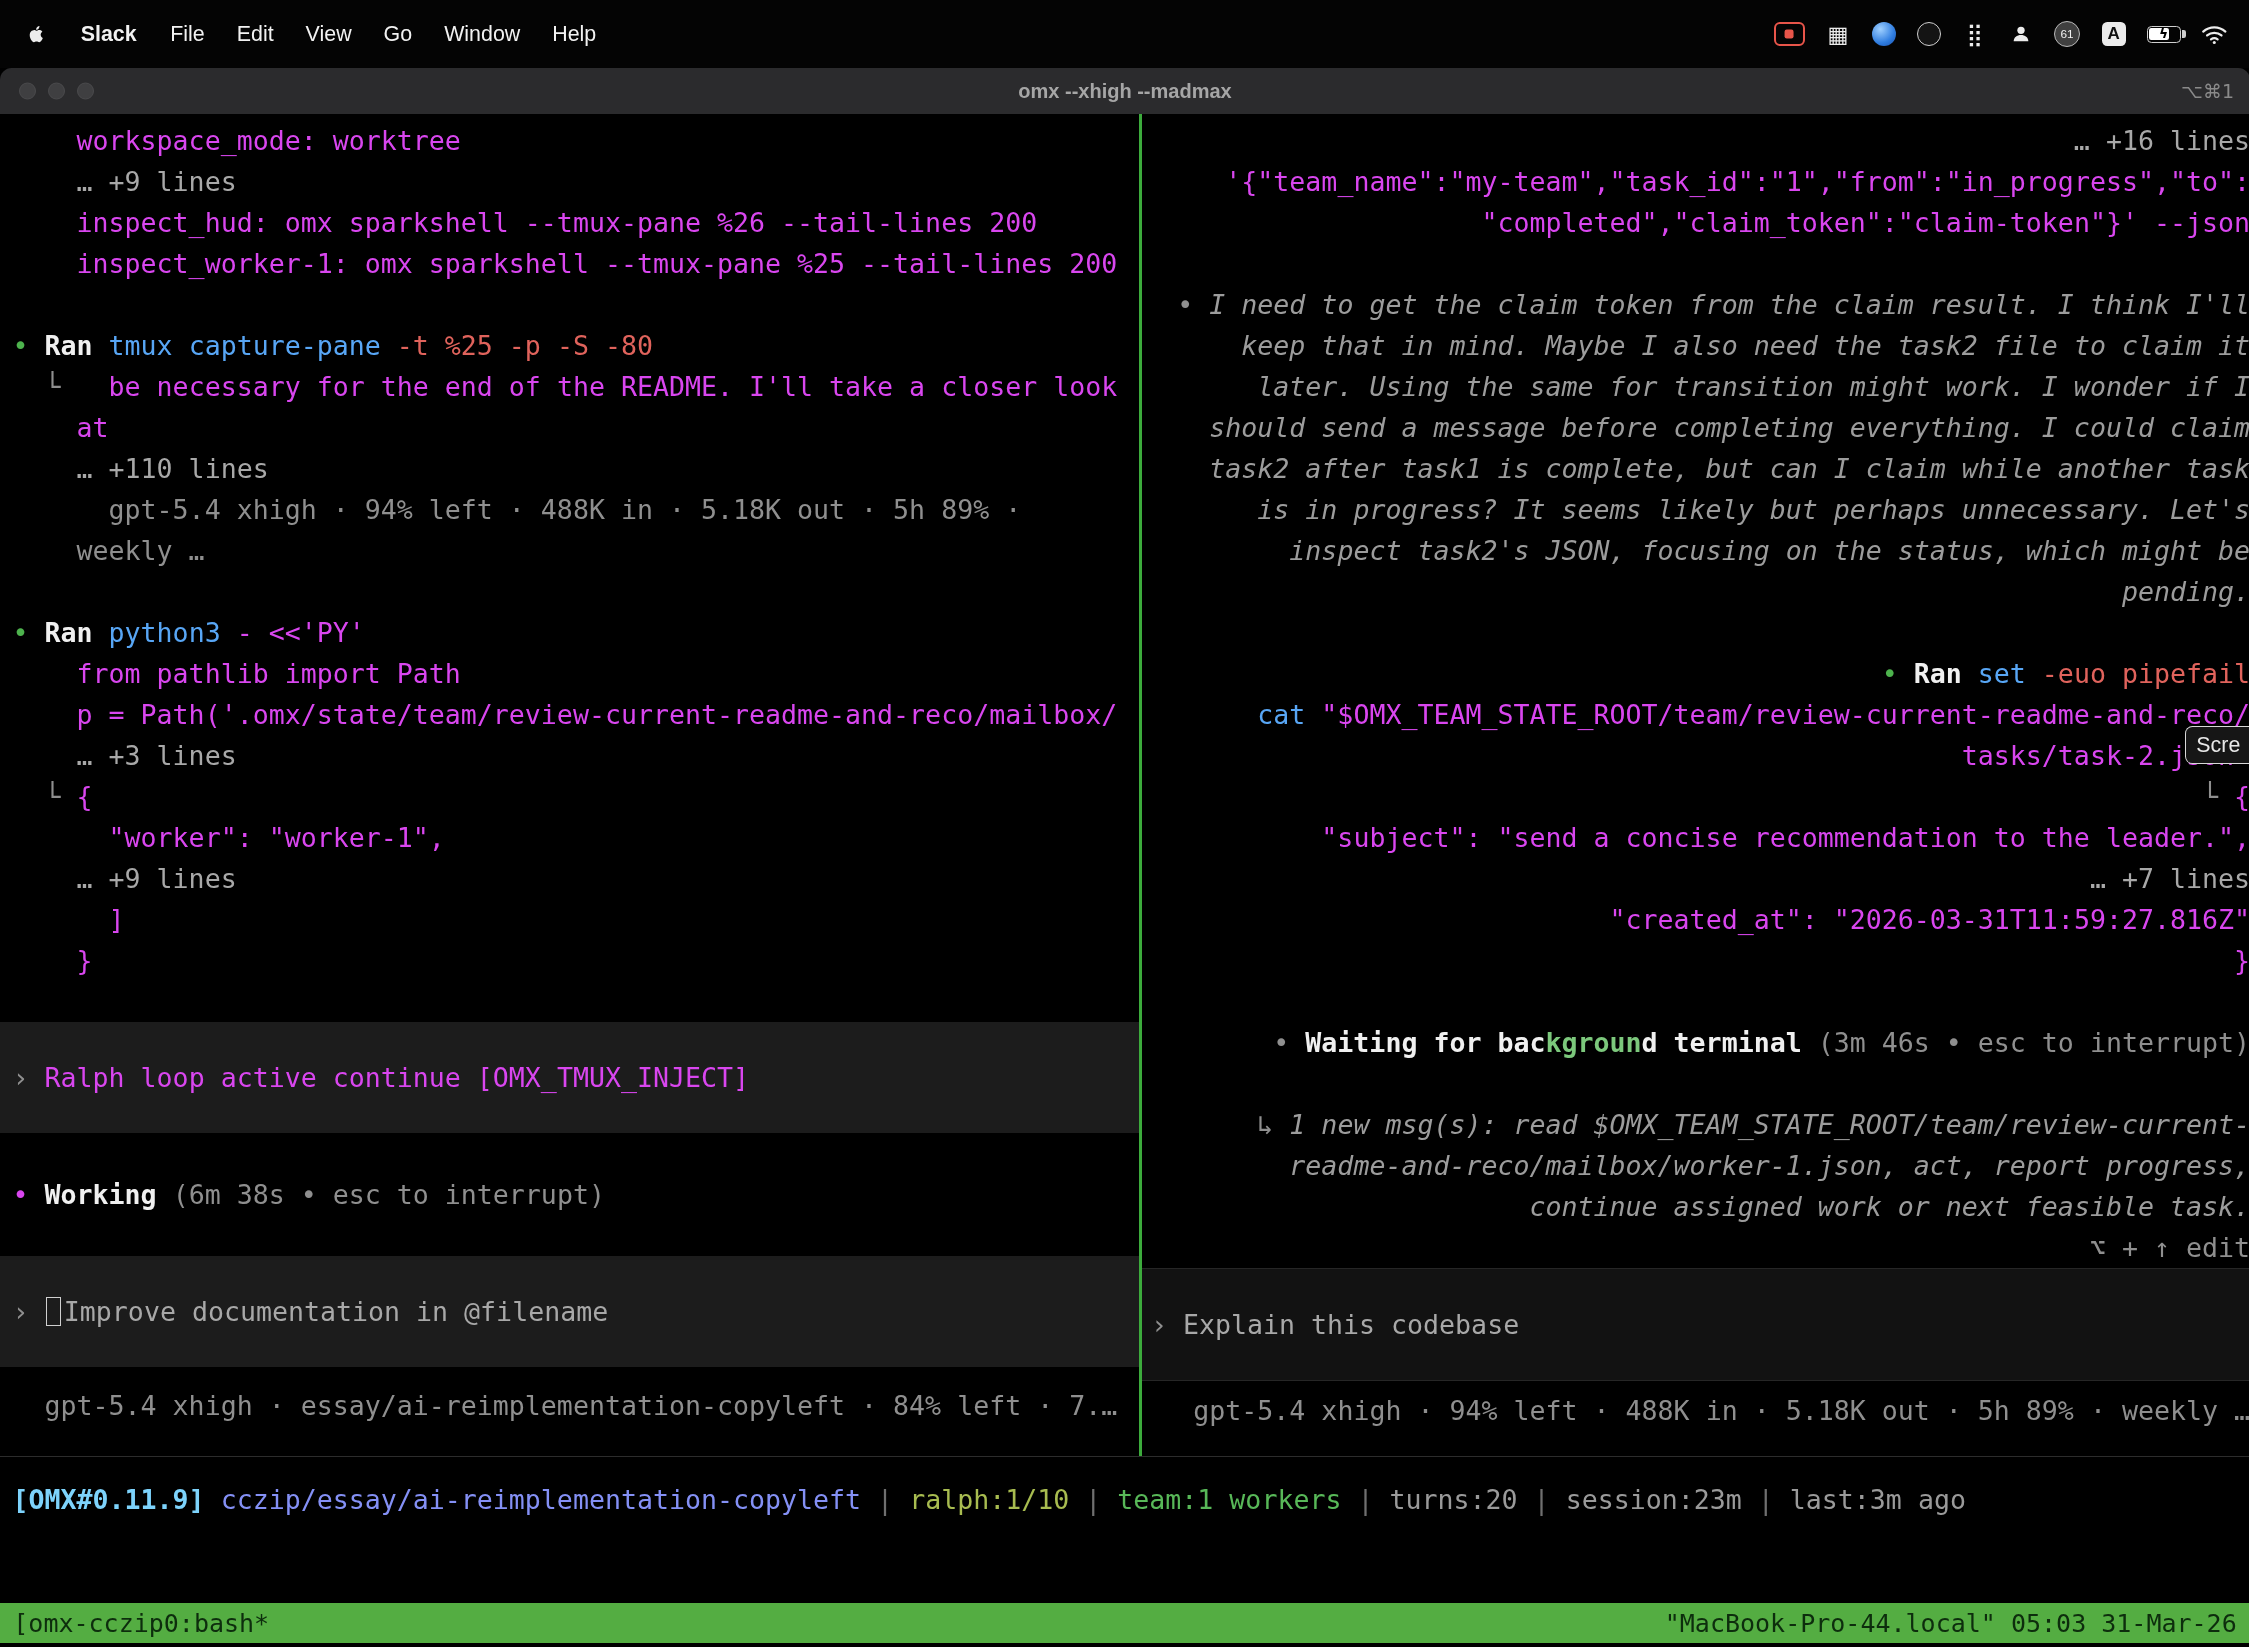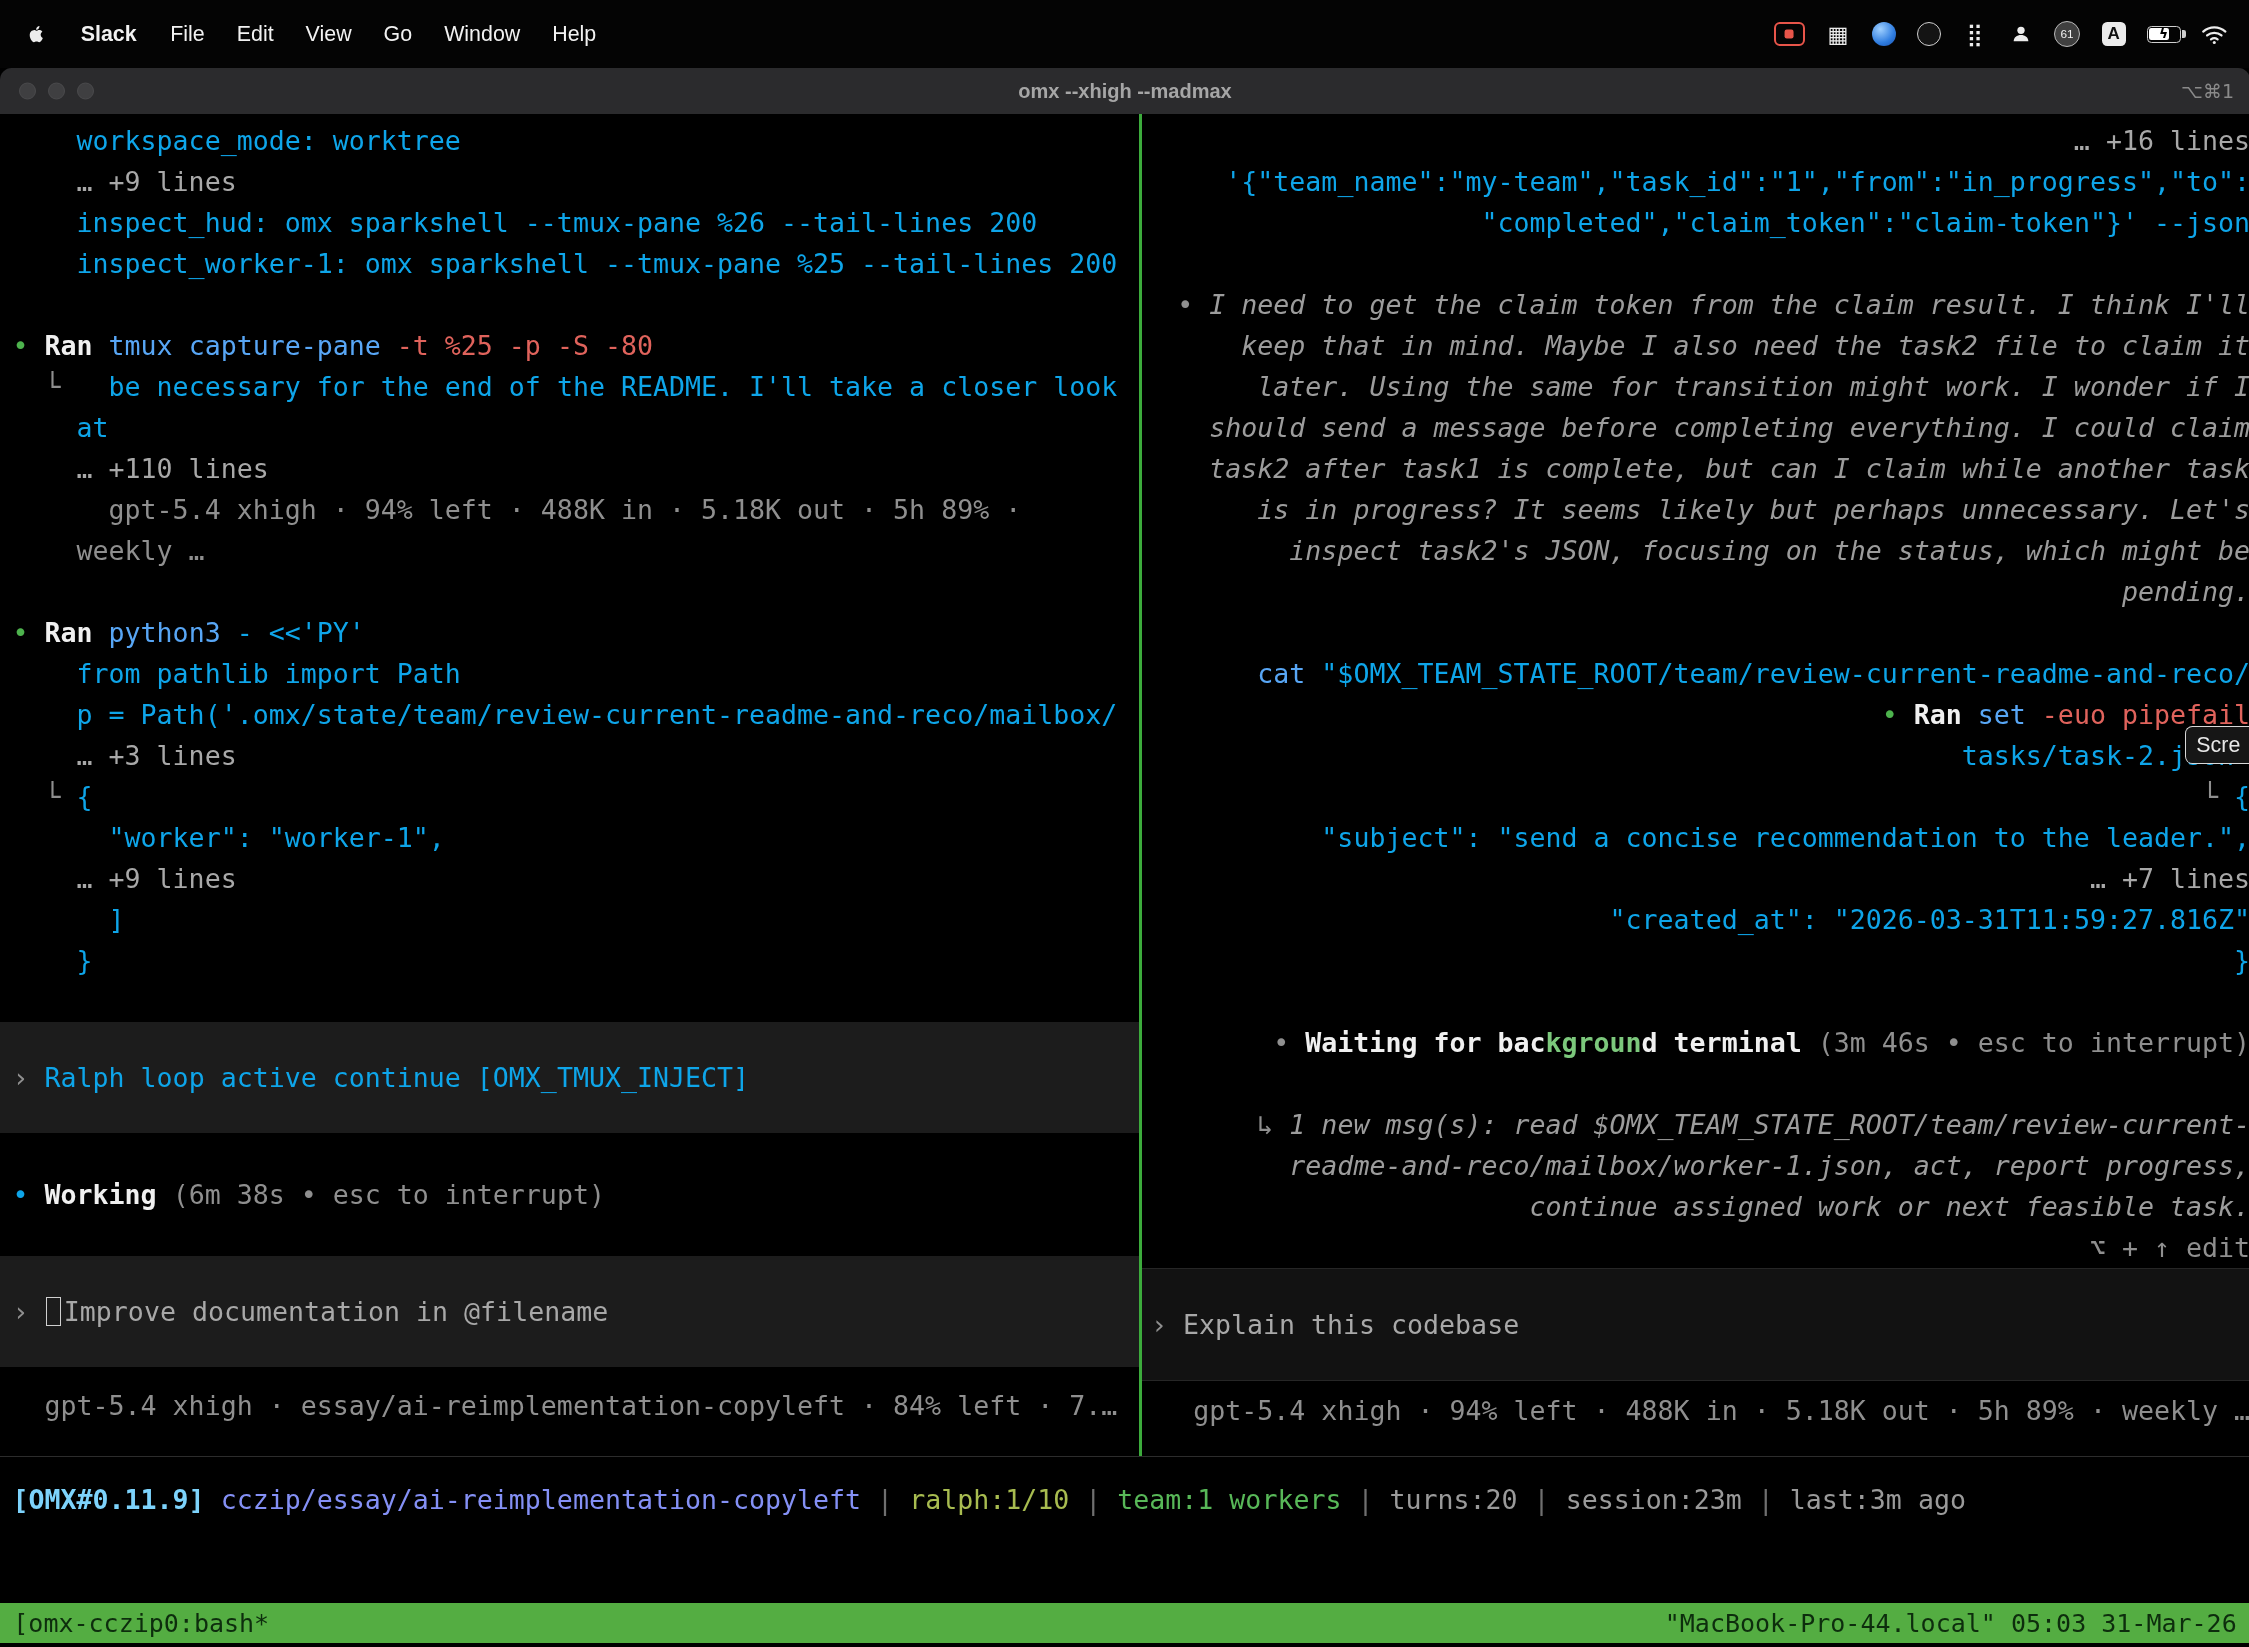--- a/index.html
+++ b/index.html
@@ -41,21 +41,21 @@
   .pane-right{flex:1;text-align:right;}
   .tline{height:41px;line-height:41px;white-space:pre;font-family:"DejaVu Sans Mono",monospace;font-size:26.6px;}
   .pane-left .tline{padding-left:12.5px;}
   .pane-right .tline{padding-left:8.9px;}
   .tline.blank{height:41px;}
   .tline.band{height:111px;background:#1c1c1c;display:flex;align-items:center;}
   .tline.band-subtle{height:111px;background:#121212;border-top:1.5px solid #262626;border-bottom:1.5px solid #262626;box-sizing:content-box;display:flex;align-items:center;}
   .tline.mt24{margin-top:17.7px;}
   .tline.mt12{margin-top:8.9px;}
 
-  .seg-d{color:#0ea5e9;}
+  .seg-d{color:#d946ef;}
   .seg-m{color:#a8a8a8;}
   .seg-g{color:#8f8f8f;}
   .seg-grn{color:#4db34d;}
   .seg-blu{color:#58a6f5;}
   .seg-red{color:#e0635c;}
   .seg-b{color:#f0f0f0;font-weight:bold;}
   .seg-bg{color:#7cc87c;font-weight:bold;}
   .seg-i{color:#9c9c9c;font-style:italic;}
   .seg-cur{display:inline-block;width:14.8px;height:29.5px;border:1.5px solid #cfcfcf;margin:0 3px 0 1.5px;vertical-align:middle;overflow:hidden;box-sizing:border-box;}
 
@@ -191,22 +191,22 @@
         <div class="tline blank">&nbsp;</div>
         <div class="tline"><span class="seg-g">• </span><span class="seg-i">I need to get the claim token from the claim result. I think I'll</span></div>
         <div class="tline"><span class="seg-i">  keep that in mind. Maybe I also need the task2 file to claim it</span></div>
         <div class="tline"><span class="seg-i">  later. Using the same for transition might work. I wonder if I</span></div>
         <div class="tline"><span class="seg-i">  should send a message before completing everything. I could claim</span></div>
         <div class="tline"><span class="seg-i">  task2 after task1 is complete, but can I claim while another task</span></div>
         <div class="tline"><span class="seg-i">  is in progress? It seems likely but perhaps unnecessary. Let's</span></div>
         <div class="tline"><span class="seg-i">  inspect task2's JSON, focusing on the status, which might be</span></div>
         <div class="tline"><span class="seg-i">  pending.</span></div>
         <div class="tline blank">&nbsp;</div>
+        <div class="tline"><span class="seg-grn">• </span><span class="seg-b">Ran </span><span class="seg-blu">set </span><span class="seg-red">-euo pipefail</span></div>
         <div class="tline"><span class="seg-d">    </span><span class="seg-blu">cat </span><span class="seg-d">"$OMX_TEAM_STATE_ROOT/team/review-current-readme-and-reco/</span></div>
-        <div class="tline"><span class="seg-grn">• </span><span class="seg-b">Ran </span><span class="seg-blu">set </span><span class="seg-red">-euo pipefail</span></div>
         <div class="tline"><span class="seg-d">    tasks/task-2.json"</span></div>
         <div class="tline"><span class="seg-g">  └ </span><span class="seg-d">{</span></div>
         <div class="tline"><span class="seg-d">      "subject": "send a concise recommendation to the leader.",</span></div>
         <div class="tline"><span class="seg-m">    … +7 lines</span></div>
         <div class="tline"><span class="seg-d">      "created_at": "2026-03-31T11:59:27.816Z"</span></div>
         <div class="tline"><span class="seg-d">    }</span></div>
         <div class="tline blank">&nbsp;</div>
         <div class="tline"><span class="seg-g">• </span><span class="seg-b">Waiting for bac</span><span class="seg-bg">kgroun</span><span class="seg-b">d terminal</span><span class="seg-g"> (3m 46s • esc to interrupt)</span></div>
         <div class="tline blank">&nbsp;</div>
         <div class="tline"><span class="seg-g">  ↳ </span><span class="seg-i">1 new msg(s): read $OMX_TEAM_STATE_ROOT/team/review-current-</span></div>

